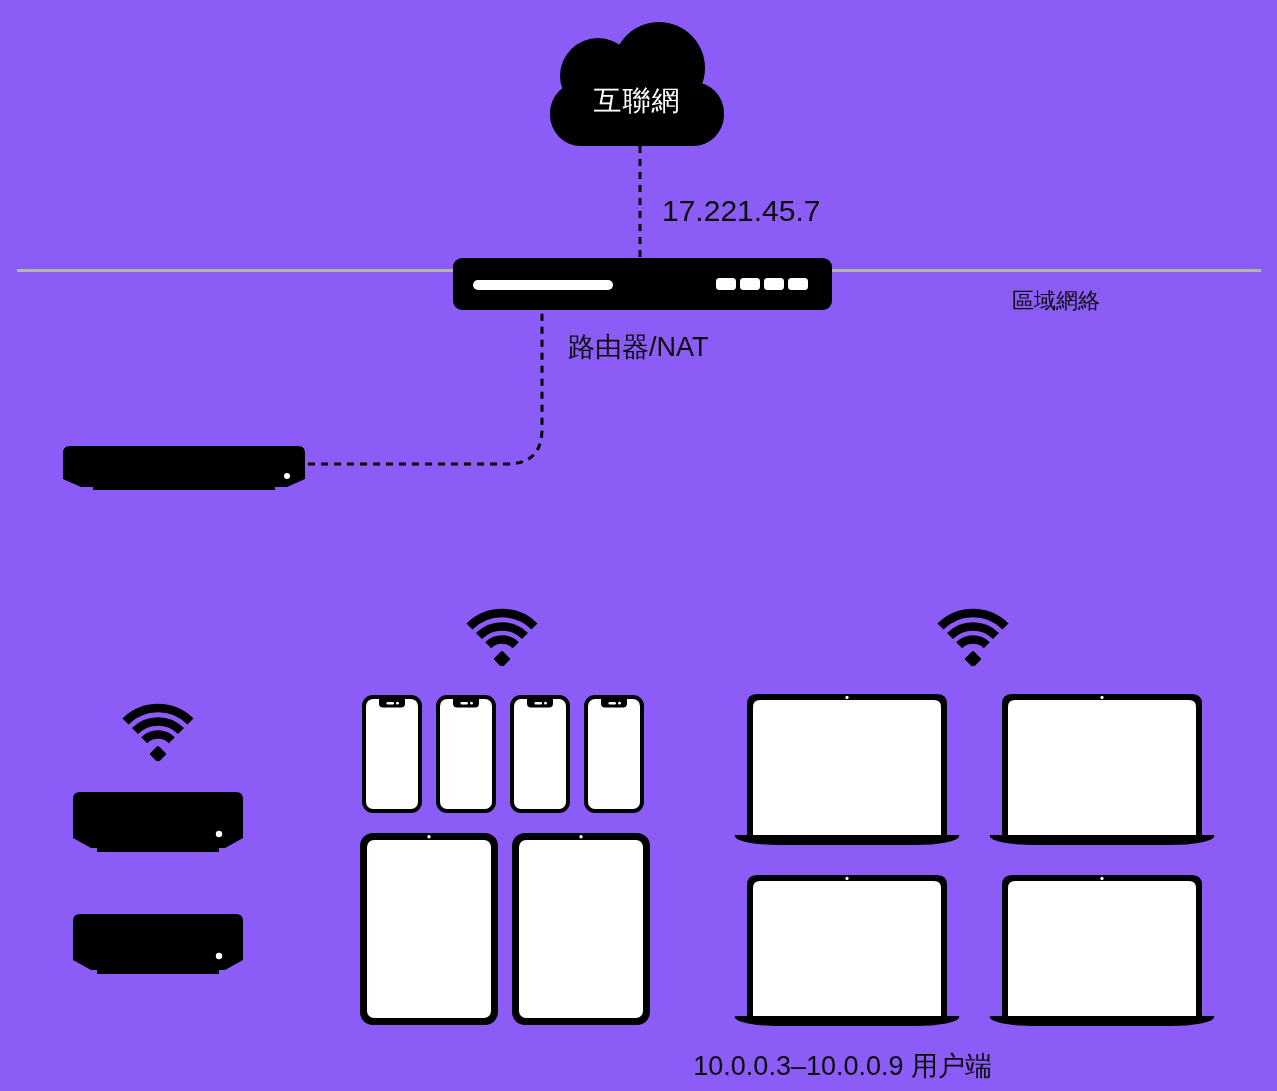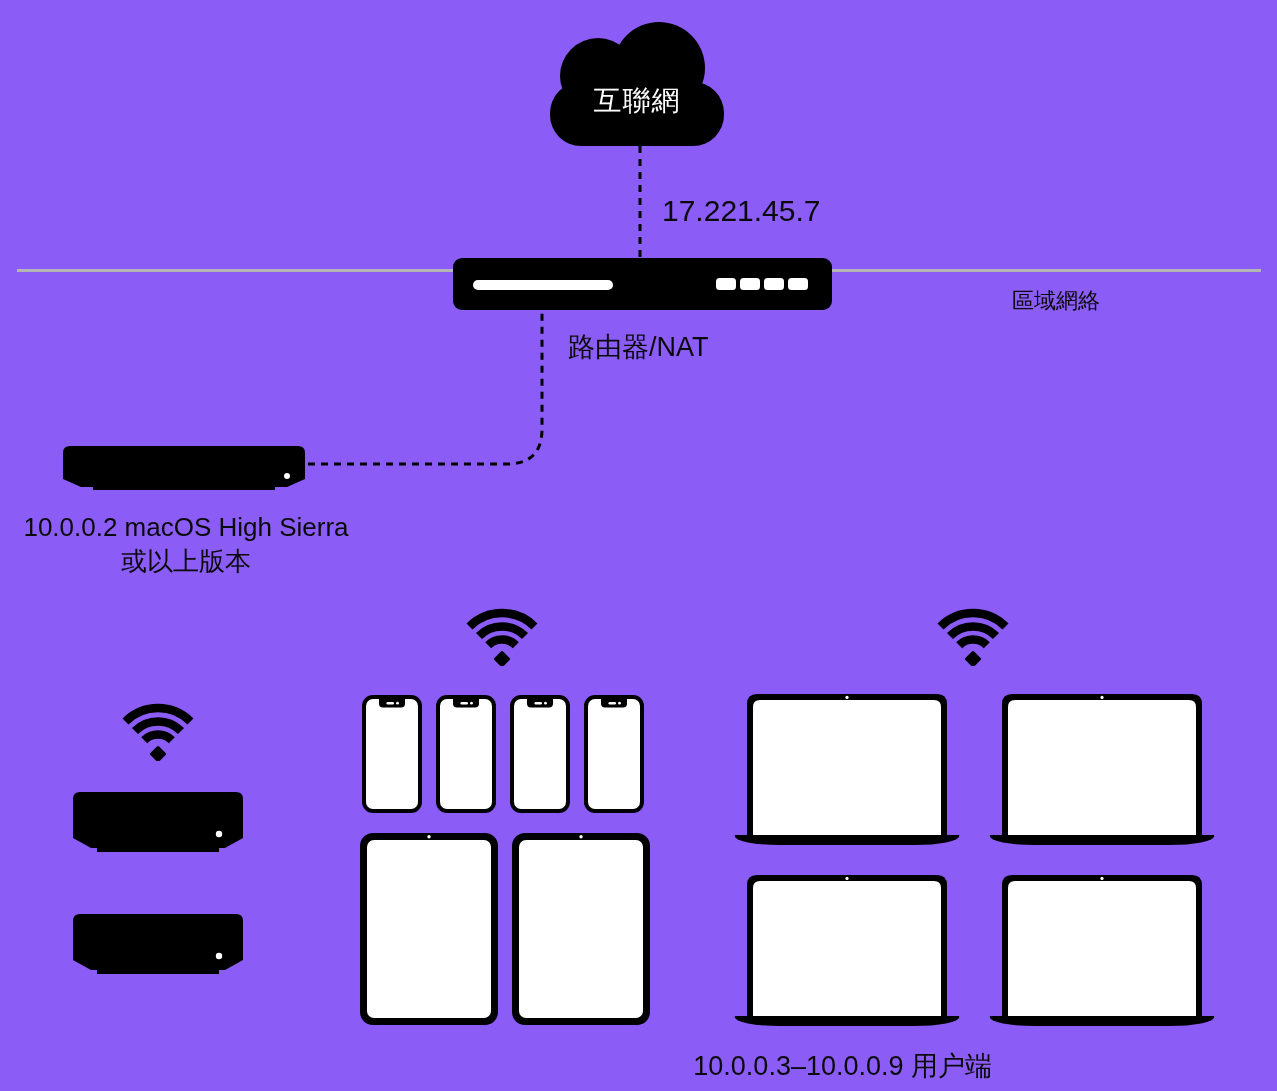--- a/index.html
+++ b/index.html
@@ -97,24 +97,20 @@
 
   <svg class="abs" style="left:300px;top:306px" width="250" height="164" viewBox="0 0 250 164">
     <path d="M8 158 H207 Q242 158 242 123 V4" fill="none" stroke="#000" stroke-width="3" stroke-dasharray="7 6"></path>
   </svg>
 
   <svg class="abs" style="left:63px;top:446px" width="242" height="45" viewBox="0 0 242 45">
     <path d="M7 0 H235 Q242 0 242 7 V33 L224 41 H18 L0 33 V7 Q0 0 7 0 Z" fill="#000"></path>
     <rect x="30" y="40" width="182" height="4" fill="#000"></rect>
     <circle cx="224" cy="30" r="3" fill="#fff"></circle>
   </svg>
-  <div class="abs label server-label">
-    <div>10.0.0.2 macOS High Sierra</div>
-    <div>或以上版本</div>
-  </div>
 
   <svg class="abs" style="left:117px;top:699px" width="82" height="62">
       <use href="#sym-wifi"></use>
     </svg>
   <svg class="abs" style="left:461px;top:604px" width="82" height="62">
       <use href="#sym-wifi"></use>
     </svg>
   <svg class="abs" style="left:932px;top:604px" width="82" height="62">
       <use href="#sym-wifi"></use>
     </svg>

